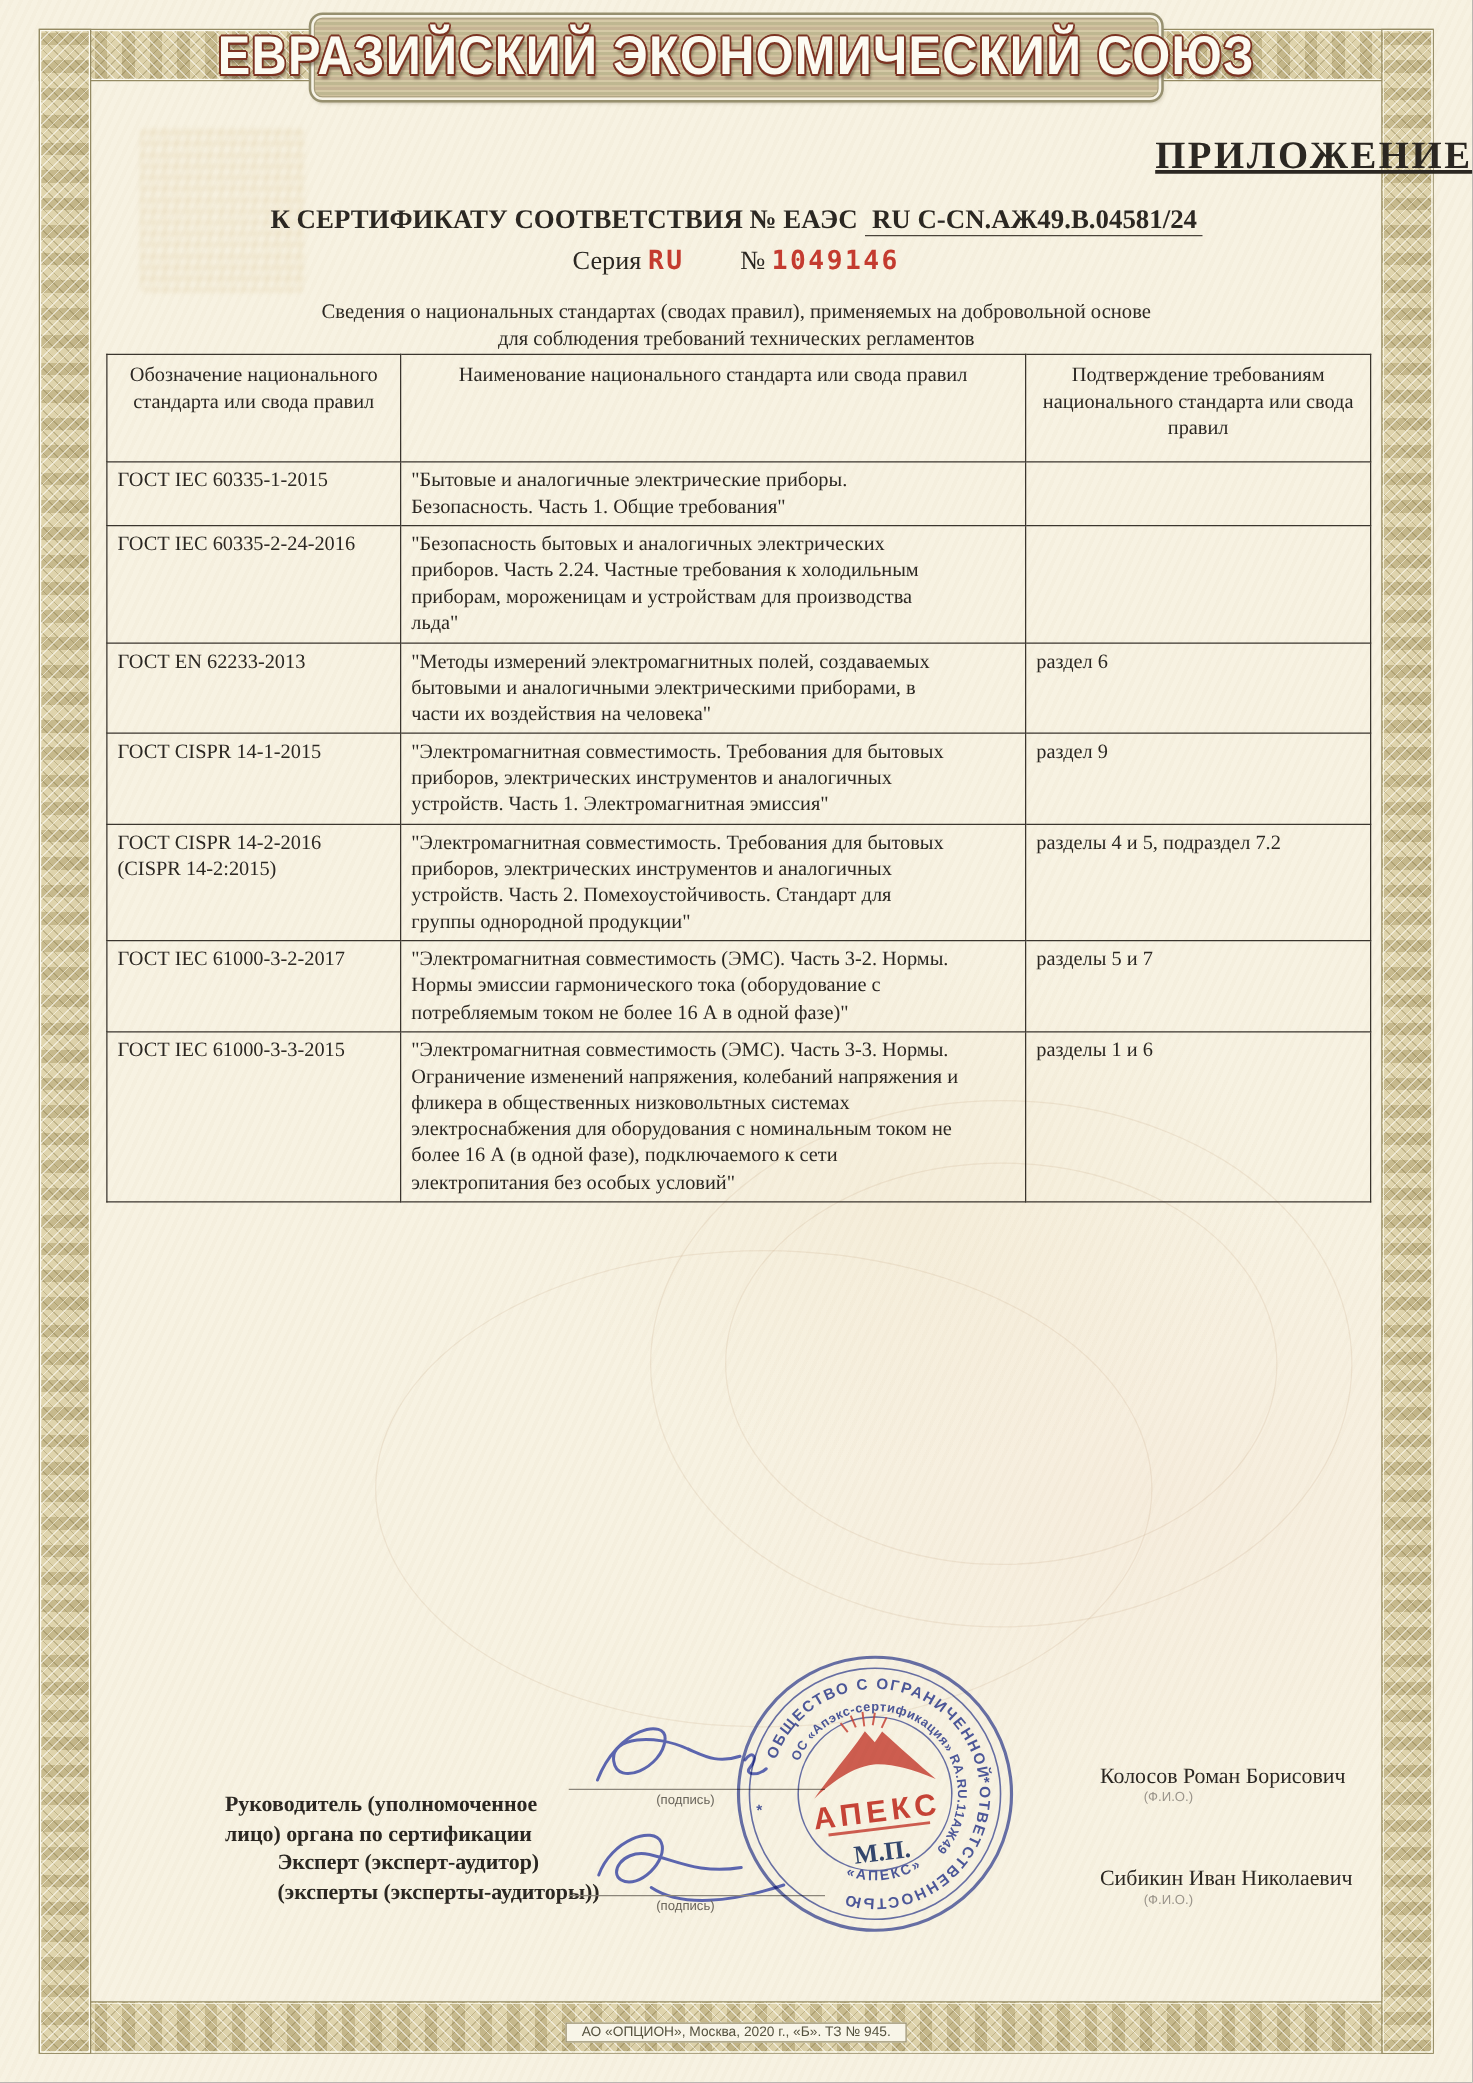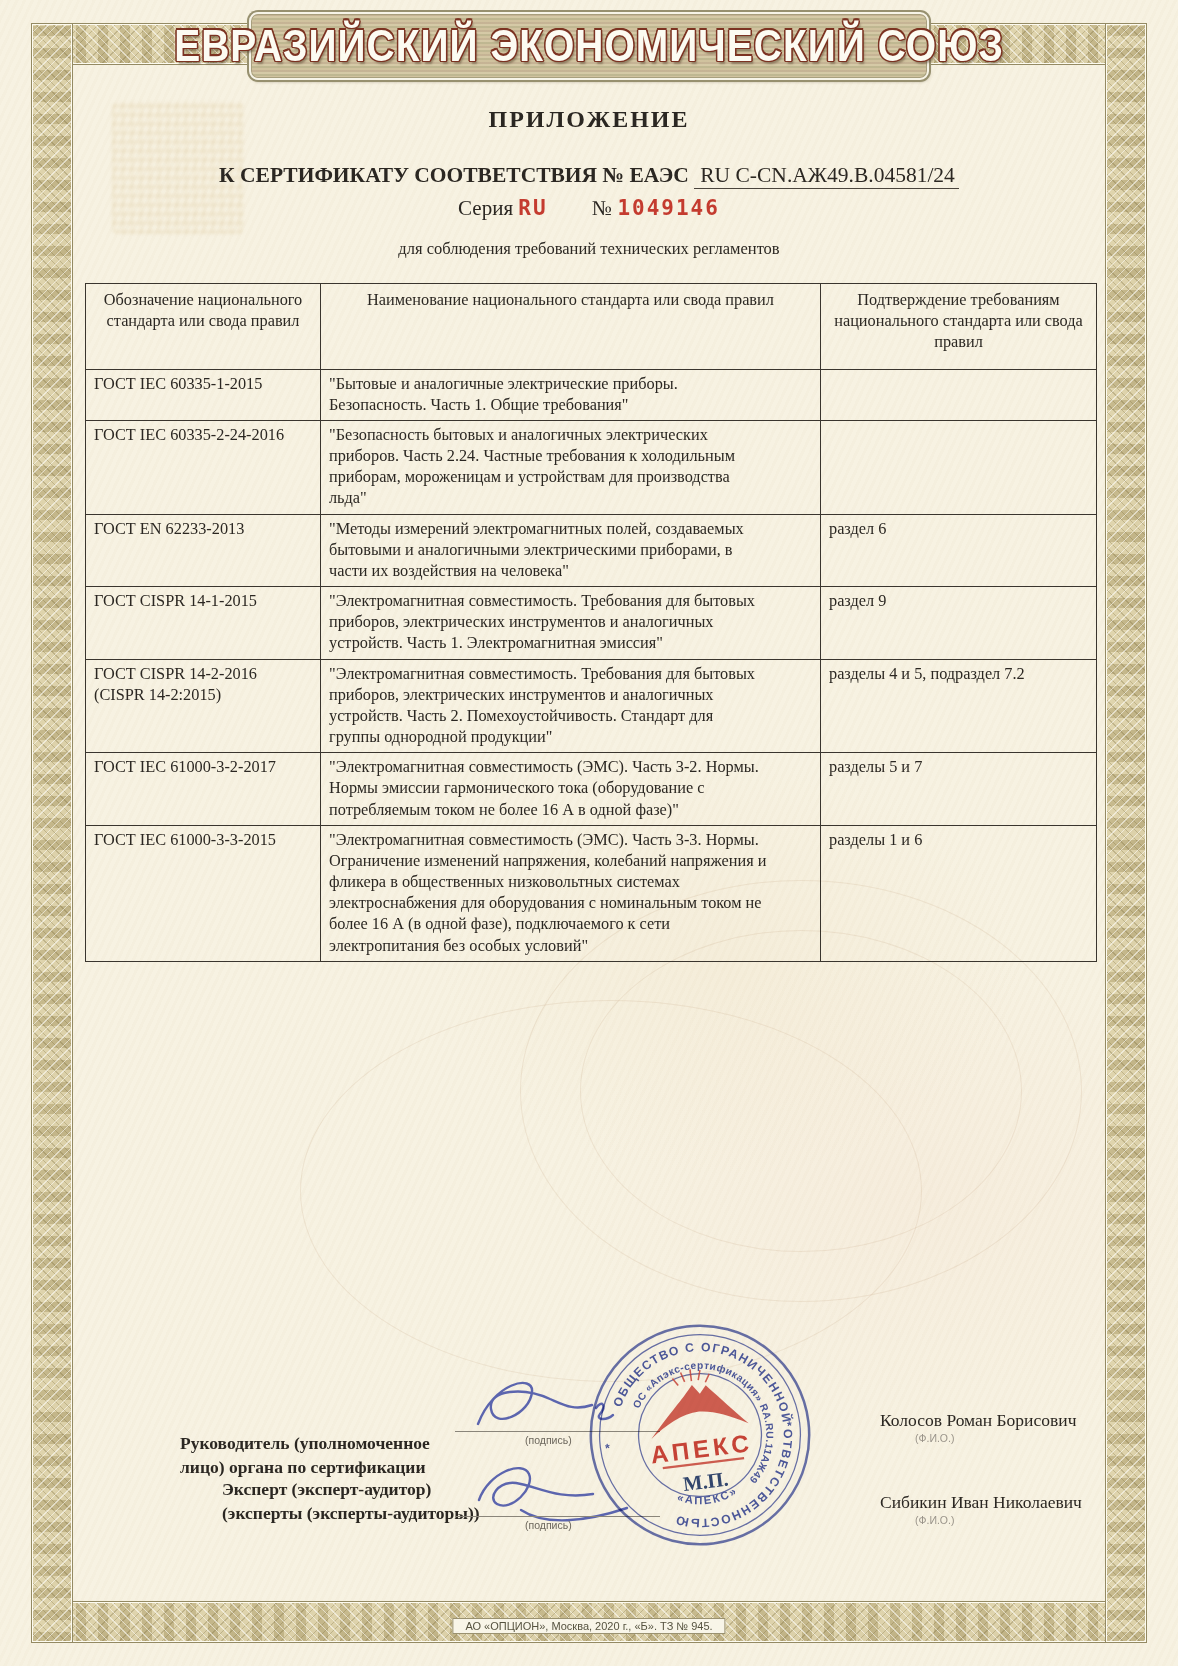--- a/index.html
+++ b/index.html
@@ -56,25 +56,25 @@
   .banner-text{
     font-family:"Liberation Sans","DejaVu Sans",sans-serif;
     font-weight:bold; font-size:39px; letter-spacing:1px; white-space:nowrap;
     color:#fcfbf2; transform:scaleY(1.12);
     text-shadow:
       -1.5px 0 #7c3322, 1.5px 0 #7c3322, 0 -1.5px #7c3322, 0 1.5px #7c3322,
       -1px -1px #7c3322, 1px 1px #7c3322, -1px 1px #7c3322, 1px -1px #7c3322,
       2px 3px 2px rgba(70,50,30,.45);
   }
   
-  .doc-title{position:absolute; left:0; right:0; top:106px; text-align:center;
-    font-size:24px; font-weight:bold; letter-spacing:2px;}
+  .doc-title{position:absolute; left:0; right:0; top:106px; text-align:right;
+    font-size:31px; font-weight:bold; letter-spacing:2px;text-decoration:underline;}
   .subtitle{position:absolute; left:0; right:0; top:163px; text-align:center; font-size:21.5px; white-space:nowrap;}
   .subtitle .pre{font-weight:bold;}
-  .subtitle .certnum{font-weight:normal; border-bottom:1.5px solid #4a443c; padding:0 4px 1px 6px;}
+  .subtitle .certnum{font-weight:bold; border-bottom:1.5px solid #4a443c; padding:0 4px 1px 6px;}
   .series-line{position:absolute; left:0; right:0; top:196px; text-align:center; font-size:21px;}
   .series-line .gap{display:inline-block; width:34px;}
   .red-mono{font-family:"DejaVu Sans Mono","Liberation Mono",monospace; color:#c43b2f; font-weight:bold; letter-spacing:2px;}
   .intro{position:absolute; left:0; right:0; top:238px; text-align:center; font-size:16.5px; line-height:1.35;}
   
   table.std{
     position:absolute; left:85px; top:283px; width:1011px;
     border-collapse:collapse; table-layout:fixed;
     font-size:16.3px; line-height:1.3;
   }
@@ -131,20 +131,21 @@
   </div>
   <div class="series-line">
     <span>Серия</span>
     <span class="red-mono">RU</span>
     <span class="gap"></span>
     <span>№</span>
     <span class="red-mono">1049146</span>
   </div>
 
   <div class="intro">
+    <div>Сведения о национальных стандартах (сводах правил), применяемых на добровольной основе</div>
     <div>для соблюдения требований технических регламентов</div>
   </div>
 
   <table class="std">
     <colgroup>
         <col class="c1">
         <col class="c2">
         <col class="c3">
       </colgroup>
     <thead>

